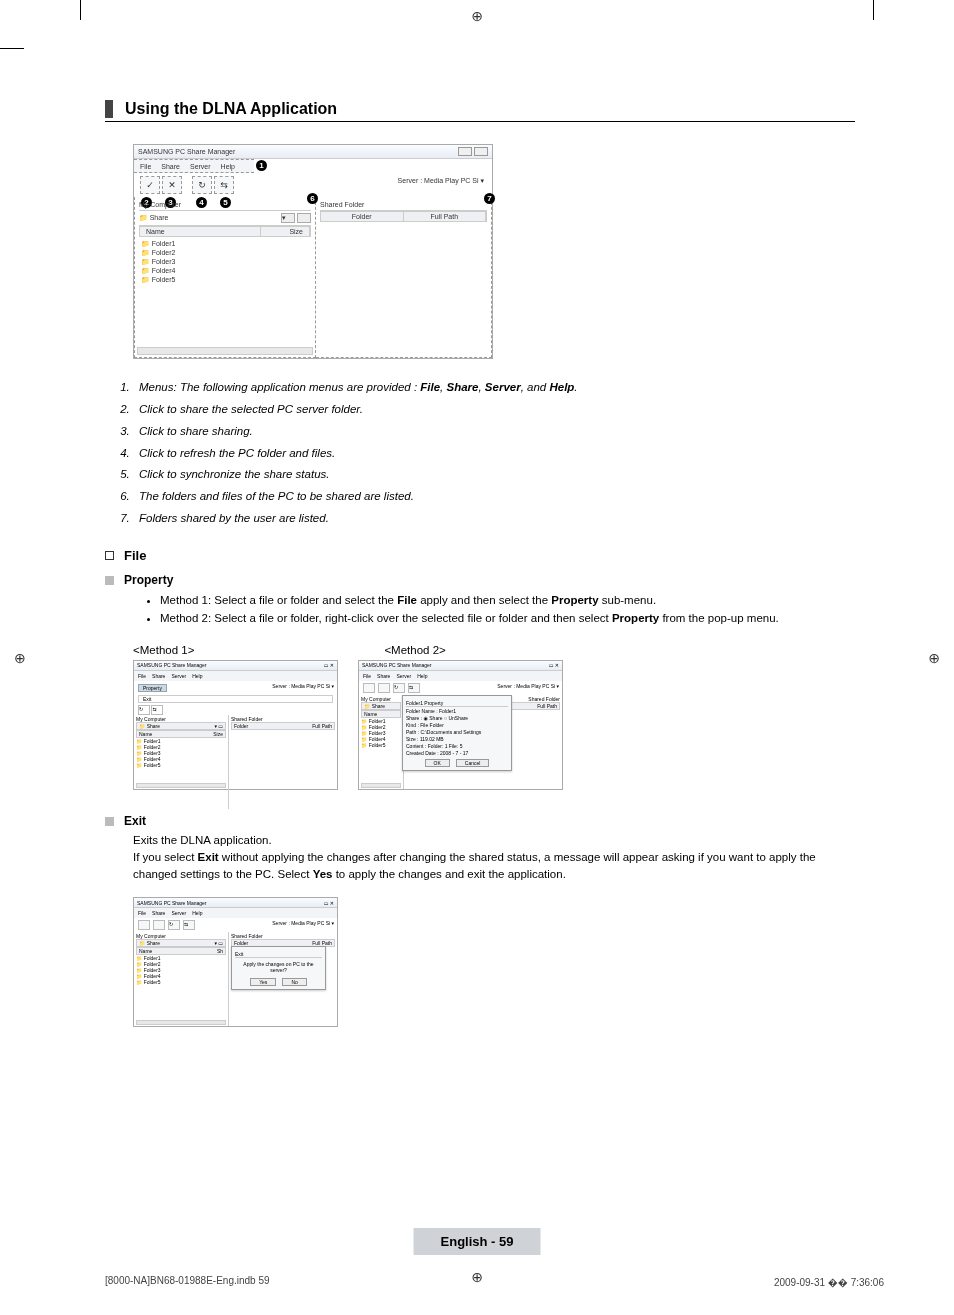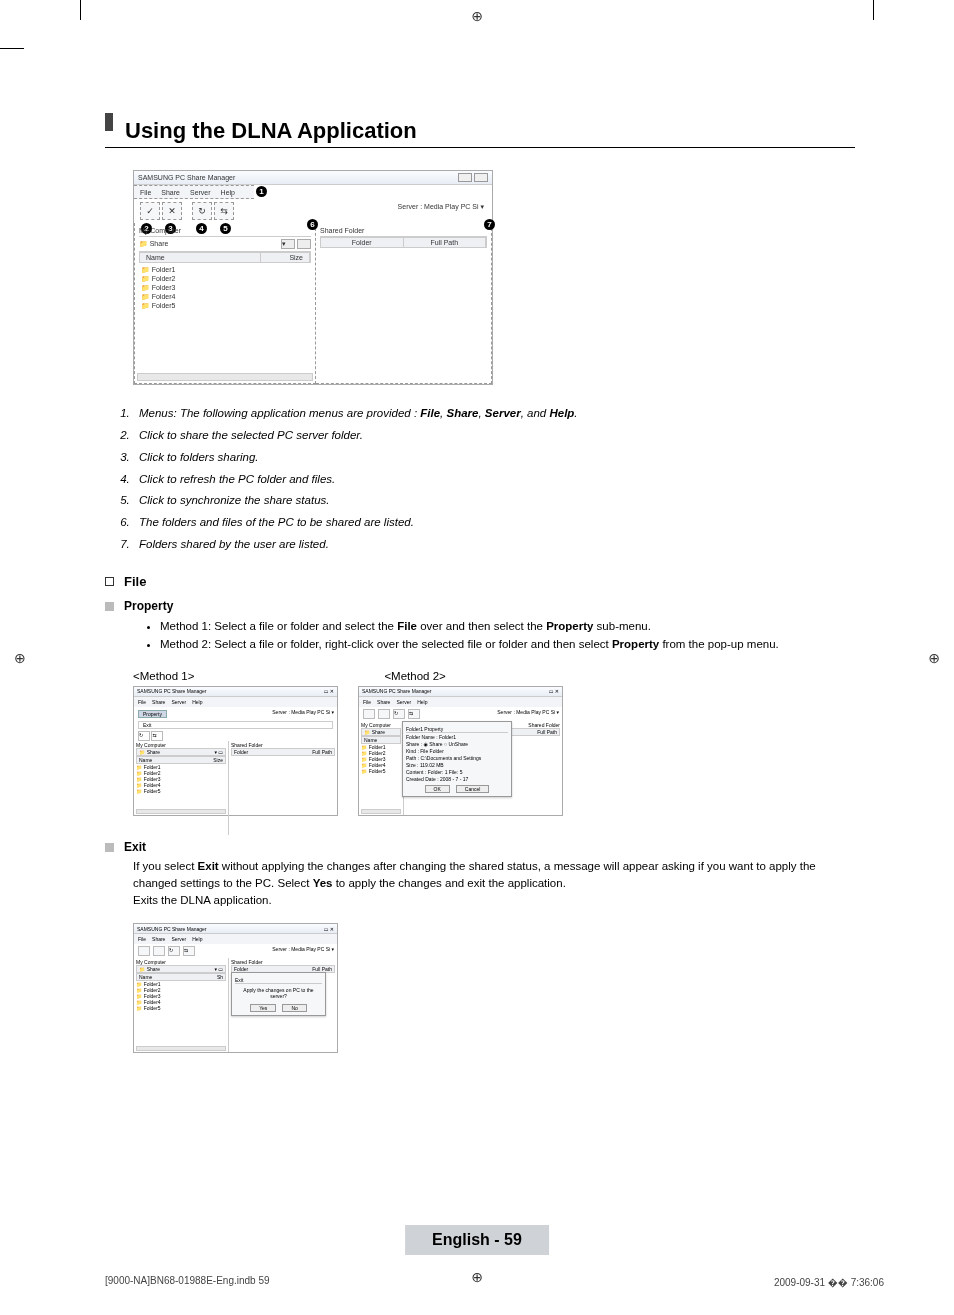--- a/index.html
+++ b/index.html
@@ -13,21 +13,21 @@
   .reg-bottom { position: absolute; left: 50%; bottom: 30px; transform: translateX(-50%); font-size: 14px; color: #333; }
   .crop-tl-h { position: absolute; left: 0; top: 48px; width: 24px; border-top: 1px solid #000; }
   .crop-tl-v { position: absolute; left: 80px; top: 0; height: 20px; border-left: 1px solid #000; }
   .crop-tr-v { position: absolute; right: 80px; top: 0; height: 20px; border-left: 1px solid #000; }
 
   .content { position: absolute; left: 105px; top: 100px; width: 750px; }
 
   
   .sec-h { display: flex; align-items: center; border-bottom: 1px solid #000; padding-bottom: 3px; margin-bottom: 22px; }
   .sec-h .bar { width: 8px; height: 18px; background: #444; margin-right: 12px; }
-  .sec-h .title { font-size: 22px; font-weight: bold; margin-top: 18px; }
+  .sec-h .title { font-size: 16px; font-weight: bold; }
 
   .sub-h { font-size: 13px; font-weight: bold; border-bottom: 1px solid #000; padding-bottom: 2px; margin-bottom: 14px; width: 100%; }
 
   
   .app-shot { width: 360px; height: 215px; border: 1px solid #aaa; background: #fff; font-size: 7px; color: #333; margin-left: 28px; margin-bottom: 18px; position: relative; }
   .app-shot .titlebar { height: 14px; background: linear-gradient(#fafcff,#e8edf5); display: flex; align-items: center; justify-content: space-between; padding: 0 4px; border-bottom: 1px solid #ccc; }
   .app-shot .titlebar .winbtns span { display:inline-block; width:14px; height:9px; border:1px solid #999; margin-left:2px; background:#f0f0f0; }
   .app-shot .menubar { height: 14px; background:#f2f4f8; border:1px dashed #999; border-left:none; border-right:none; display:flex; align-items:center; gap:10px; padding:0 6px; font-size:7px; width: 120px; position: relative; }
   .badge { position:absolute; width:11px; height:11px; border-radius:50%; background:#000; color:#fff; font-size:8px; font-weight:bold; display:flex; align-items:center; justify-content:center; }
   .toolbar { height:24px; display:flex; align-items:center; gap:2px; padding:4px 6px; position:relative; }
@@ -79,21 +79,21 @@
   .mini .server-label2 { position:absolute; right:3px; top:2px; }
   .mini .scroll2 { position:absolute; bottom:1px; left:2px; width:90px; height:5px; background:#e8e8e8; border:1px solid #ccc; }
 
   .popup { position:absolute; background:#f6f7f9; border:1px solid #999; font-size:5px; padding:3px; box-shadow:0 1px 2px rgba(0,0,0,.2); }
   .popup .row { margin:1px 0; }
   .popup .btns { display:flex; gap:6px; justify-content:center; margin-top:3px; }
   .popup .btns span { border:1px solid #999; padding:0 8px; background:#eee; }
 
   
   .page-footer { position:absolute; left:50%; bottom:60px; transform:translateX(-50%); }
-  .page-footer .chip { background:#cfd2d6; padding:6px 27px; font-size:16px; font-weight:bold; }
+  .page-footer .chip { background:#cfd2d6; padding:6px 27px; font-size:13px; font-weight:bold; }
 
   .print-footer { position:absolute; left:105px; right:70px; bottom:26px; display:flex; justify-content:space-between; font-size:10px; color:#444; }
 </style>
 </head>
 <body>
 <div class="page">
 
 <span class="reg-top">⊕</span>
 <span class="reg-left">⊕</span>
 <span class="reg-right">⊕</span>
@@ -176,39 +176,39 @@
         </div>
       </div>
     </div>
   </div>
 
   <ol class="steps">
     <li>
       <span>Menus: The following application menus are provided : </span><b>File</b>, <b>Share</b>, <b>Server</b>, and <b>Help</b><span>.</span>
     </li>
     <li>Click to share the selected PC server folder.</li>
-    <li>Click to folders sharing.</li>
+    <li>Click to share sharing.</li>
     <li>Click to refresh the PC folder and files.</li>
     <li>Click to synchronize the share status.</li>
     <li>The folders and files of the PC to be shared are listed.</li>
     <li>Folders shared by the user are listed.</li>
   </ol>
 
   <div class="sq-row">
     <span class="sq"></span>
     <span class="sq-title">File</span>
   </div>
 
   <div class="gsq-row">
     <span class="gsq"></span>
     <span class="gsq-title">Property</span>
   </div>
   <ul class="dots">
     <li>
-      <span>Method 1: Select a file or folder and select the </span><b>File</b><span> over and then select the </span><b>Property</b><span> sub-menu.</span>
+      <span>Method 1: Select a file or folder and select the </span><b>File</b><span> apply and then select the </span><b>Property</b><span> sub-menu.</span>
     </li>
     <li>
       <span>Method 2: Select a file or folder, right-click over the selected file or folder and then select </span><b>Property</b><span> from the pop-up menu.</span>
     </li>
   </ul>
 
   <div style="display:flex; gap:40px; margin-top:8px;">
     <div>
       <div class="method-label">&lt;Method 1&gt;</div>
     </div>
@@ -325,24 +325,24 @@
         </div>
       </div>
       <div class="scroll2" style="width:40px;"></div>
     </div>
   </div>
 
   <div class="gsq-row" style="margin-top:24px;">
     <span class="gsq"></span>
     <span class="gsq-title">Exit</span>
   </div>
+  <p class="body-p">Exits the DLNA application.</p>
   <p class="body-p">
     <span>If you select </span><b>Exit</b><span> without applying the changes after changing the shared status, a message will appear asking if you want to apply the changed settings to the PC. Select </span><b>Yes</b><span> to apply the changes and exit the application.</span>
   </p>
-  <p class="body-p">Exits the DLNA application.</p>
 
   <div class="mini" style="margin-left:28px; margin-top:14px;">
     <div class="titlebar">
           <span>SAMSUNG PC Share Manager</span>
           <span>▭ ✕</span>
         </div>
     <div class="menubar2">
       <span>File</span>
       <span>Share</span>
       <span>Server</span>
@@ -393,17 +393,17 @@
     <div class="scroll2"></div>
   </div>
 
 </div>
 
 <div class="page-footer">
   <div class="chip">English - 59</div>
 </div>
 
 <div class="print-footer">
-  <span>[9000-NA]BN68-01988E-Eng.indb   59</span>
+  <span>[8000-NA]BN68-01988E-Eng.indb   59</span>
   <span>2009-09-31   �� 7:36:06</span>
 </div>
 
 </div>
 
 </body></html>

